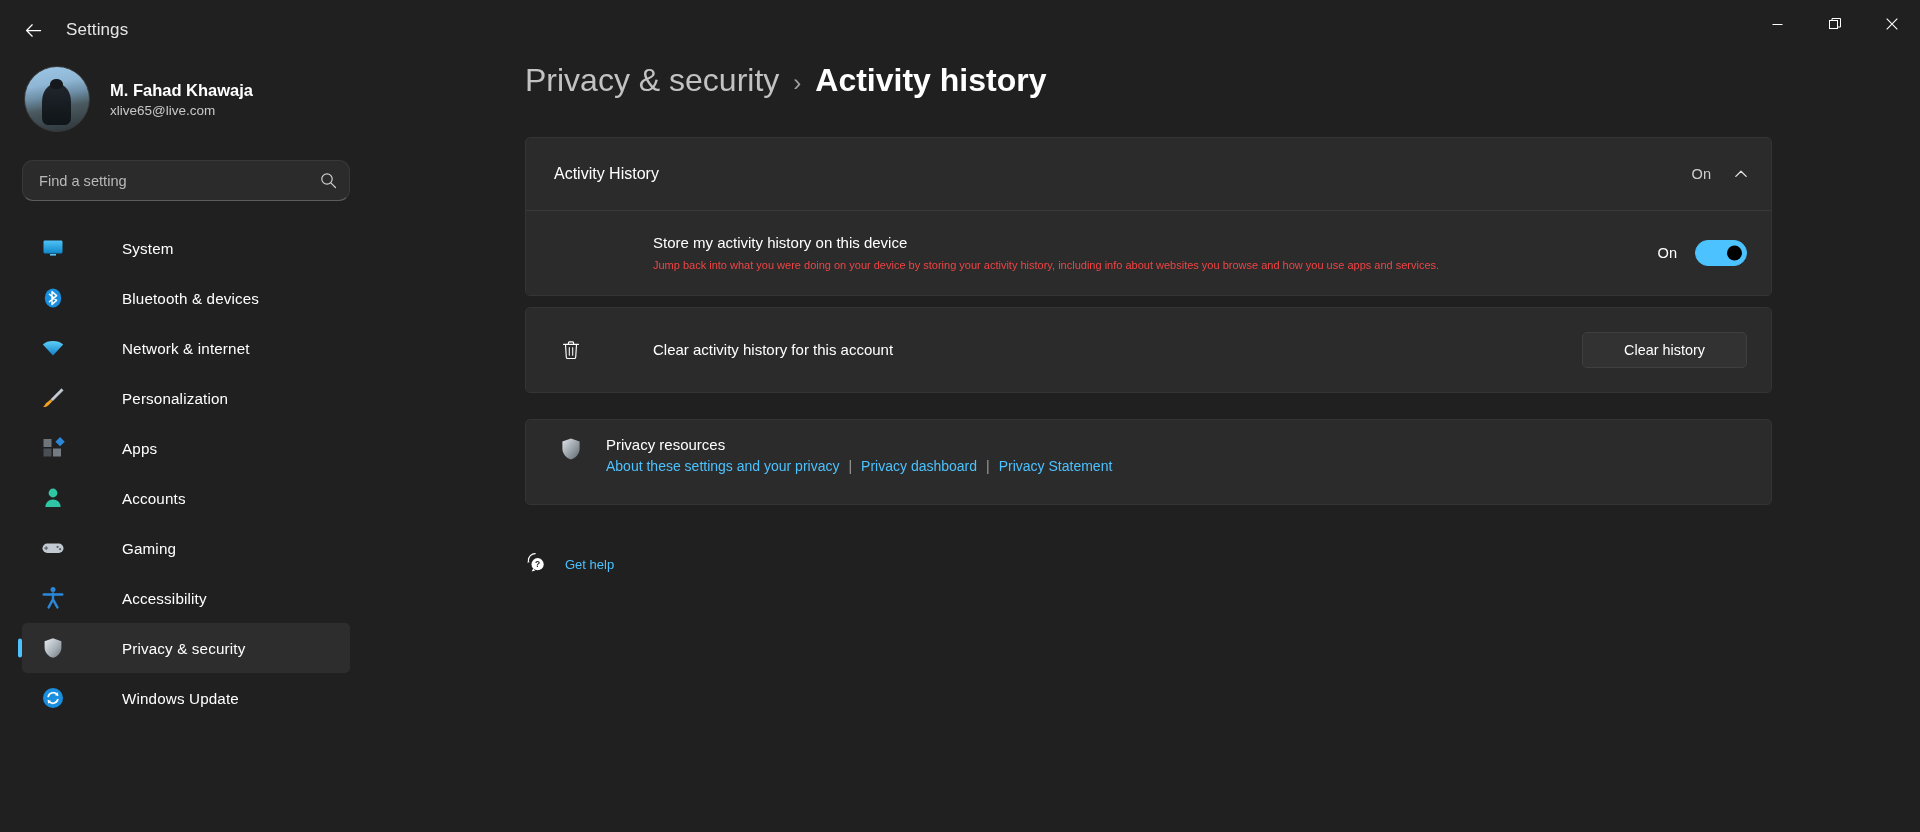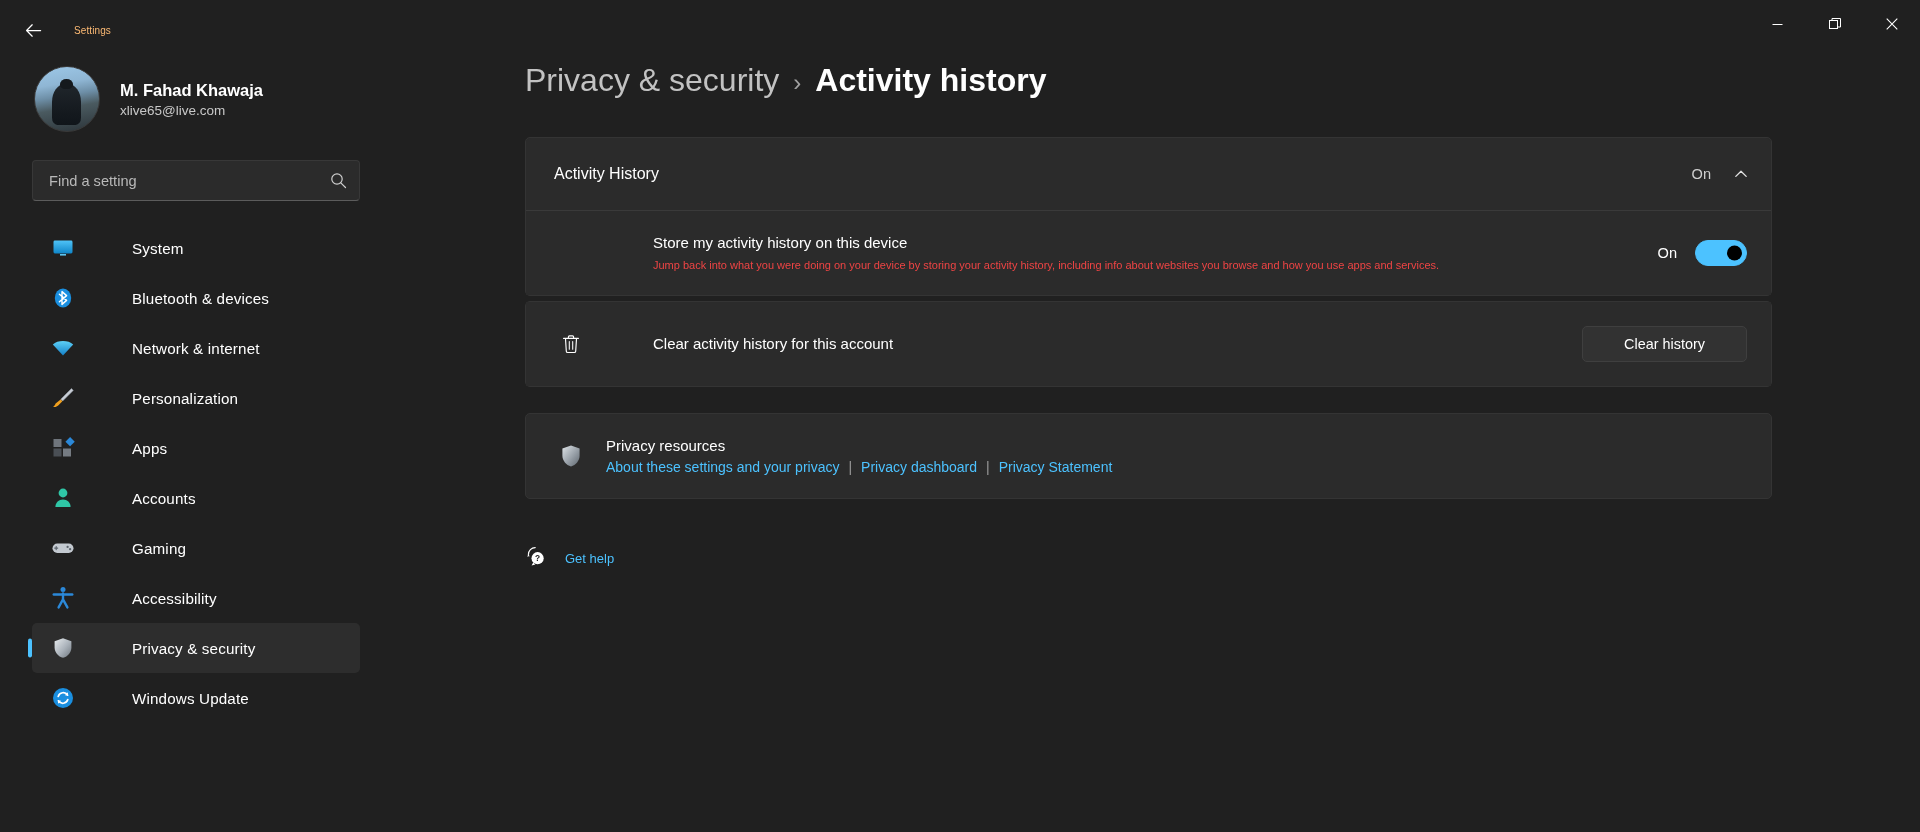--- a/index.html
+++ b/index.html
@@ -19,33 +19,33 @@
     background: #202020;
     display: flex; align-items: center;
   }
   .back-btn {
     width: 42px; height: 42px; margin-left: 12px;
     display: flex; align-items: center; justify-content: center;
     border-radius: 5px; cursor: pointer;
   }
   .back-arrow { display:block; }
   .app-title {
-    margin-left: 20px; font-size: 10px; color: #fdba74; letter-spacing: .1px;
+    margin-left: 12px; font-size: 17px; color: #e5e5e5; letter-spacing: .1px;
   }
   .wincontrols {
     position: absolute; right: 0; top: 0; height: 48px; display: flex;
   }
   .wc {
     width: 57px; height: 48px; display: flex; align-items: center; justify-content: center;
     cursor: pointer;
   }
 
   
   .sidebar {
-    position: absolute; left: 12px; top: 52px; width: 370px; height: 780px;
+    position: absolute; left: 2px; top: 52px; width: 370px; height: 780px;
     background: #202020;
   }
   .account {
     display: flex; align-items: center; padding: 14px 0 14px 22px;
   }
   .avatar {
     width: 66px; height: 66px; border-radius: 50%;
     background: linear-gradient(170deg,#9dc8e8 0%,#8fb6d4 28%,#6d8ea6 45%,#4a5a60 62%,#2b3338 100%);
     position: relative; overflow: hidden; flex: none;
     border: 1px solid #3a3a3a;
@@ -59,21 +59,21 @@
     content:""; position:absolute; left:39%; top:19%; width:20%; height:16%;
     background:#15191d; border-radius:50% 50% 40% 40%;
   }
   .acct-text { margin-left: 20px; }
   .acct-name { font-size: 16.5px; font-weight: bold; color:#ffffff; line-height:1.3; }
   .acct-mail { font-size: 13.5px; color:#c8c8c8; margin-top: 2px; }
 
   .searchwrap {
     margin: 14px 22px 0 20px; height: 41px;
     background: #2b2b2b; border: 1px solid #383838; border-bottom-color:#5c5c5c;
-    border-radius: 4px; display: flex; align-items: center; padding: 0 12px 0 16px;
+    border-radius: 11px; display: flex; align-items: center; padding: 0 12px 0 16px;
     cursor: text;
   }
   .searchwrap input {
     flex: 1; background: transparent; border: none; outline: none;
     color: #e6e6e6; font-size: 14.6px; font-family: inherit;
   }
   .searchwrap input::placeholder { color: #b9b9b9; }
 
   .navlist { margin-top: 22px; }
   .navitem {
@@ -102,21 +102,21 @@
     font-size: 32px;
   }
   .crumb-link { color: #c2c2c2; cursor: pointer; }
   .crumb-sep { color: #a0a0a0; margin: 0 14px; font-size: 24px; }
   .crumb-current { color: #ffffff; font-weight: bold; }
 
   .cards { margin: 38px 0 0 155px; width: 1247px; }
   .card {
     background: #2b2b2b; border: 1px solid #343434; border-radius: 5px;
   }
-  .card + .card { margin-top: 5px; }
+  .card + .card { margin-top: 11px; }
 
   
   .expander-head {
     height: 72px; display: flex; align-items: center; justify-content: space-between;
     padding: 0 22px 0 28px; cursor: pointer; background:#2b2b2b;
     border-radius: 5px 5px 0 0;
   }
   .expander-title { font-size: 16px; color: #ffffff; }
   .expander-right { display: flex; align-items: center; gap: 22px; }
   .expander-state { font-size: 14.6px; color: #cfcfcf; }
@@ -148,21 +148,21 @@
   }
 
   .btn {
     background: #323232; border: 1px solid #3f3f3f; border-radius: 5px;
     color: #ffffff; font-size: 14.4px; font-family: inherit;
     padding: 0 22px; height: 36px; min-width: 165px; cursor: pointer;
   }
 
   
   .pr-row {
-    display: flex; align-items: center; min-height: 84px;
+    display: flex; align-items: flex-start; min-height: 84px;
     padding: 16px 24px 16px 28px;
   }
   .pr-title { font-size: 15px; color: #ffffff; }
   .pr-links { margin-top: 5px; font-size: 14px; display: flex; align-items: center; flex-wrap: wrap; }
   .pr-links a { color: #4cc2ff; text-decoration: none; cursor: pointer; }
   .pr-sep { color: #9a9a9a; margin: 0 9px; }
 
   .gethelp {
     margin: 46px 0 0 155px; display: flex; align-items: center; gap: 18px;
     width: 120px; cursor: pointer;

